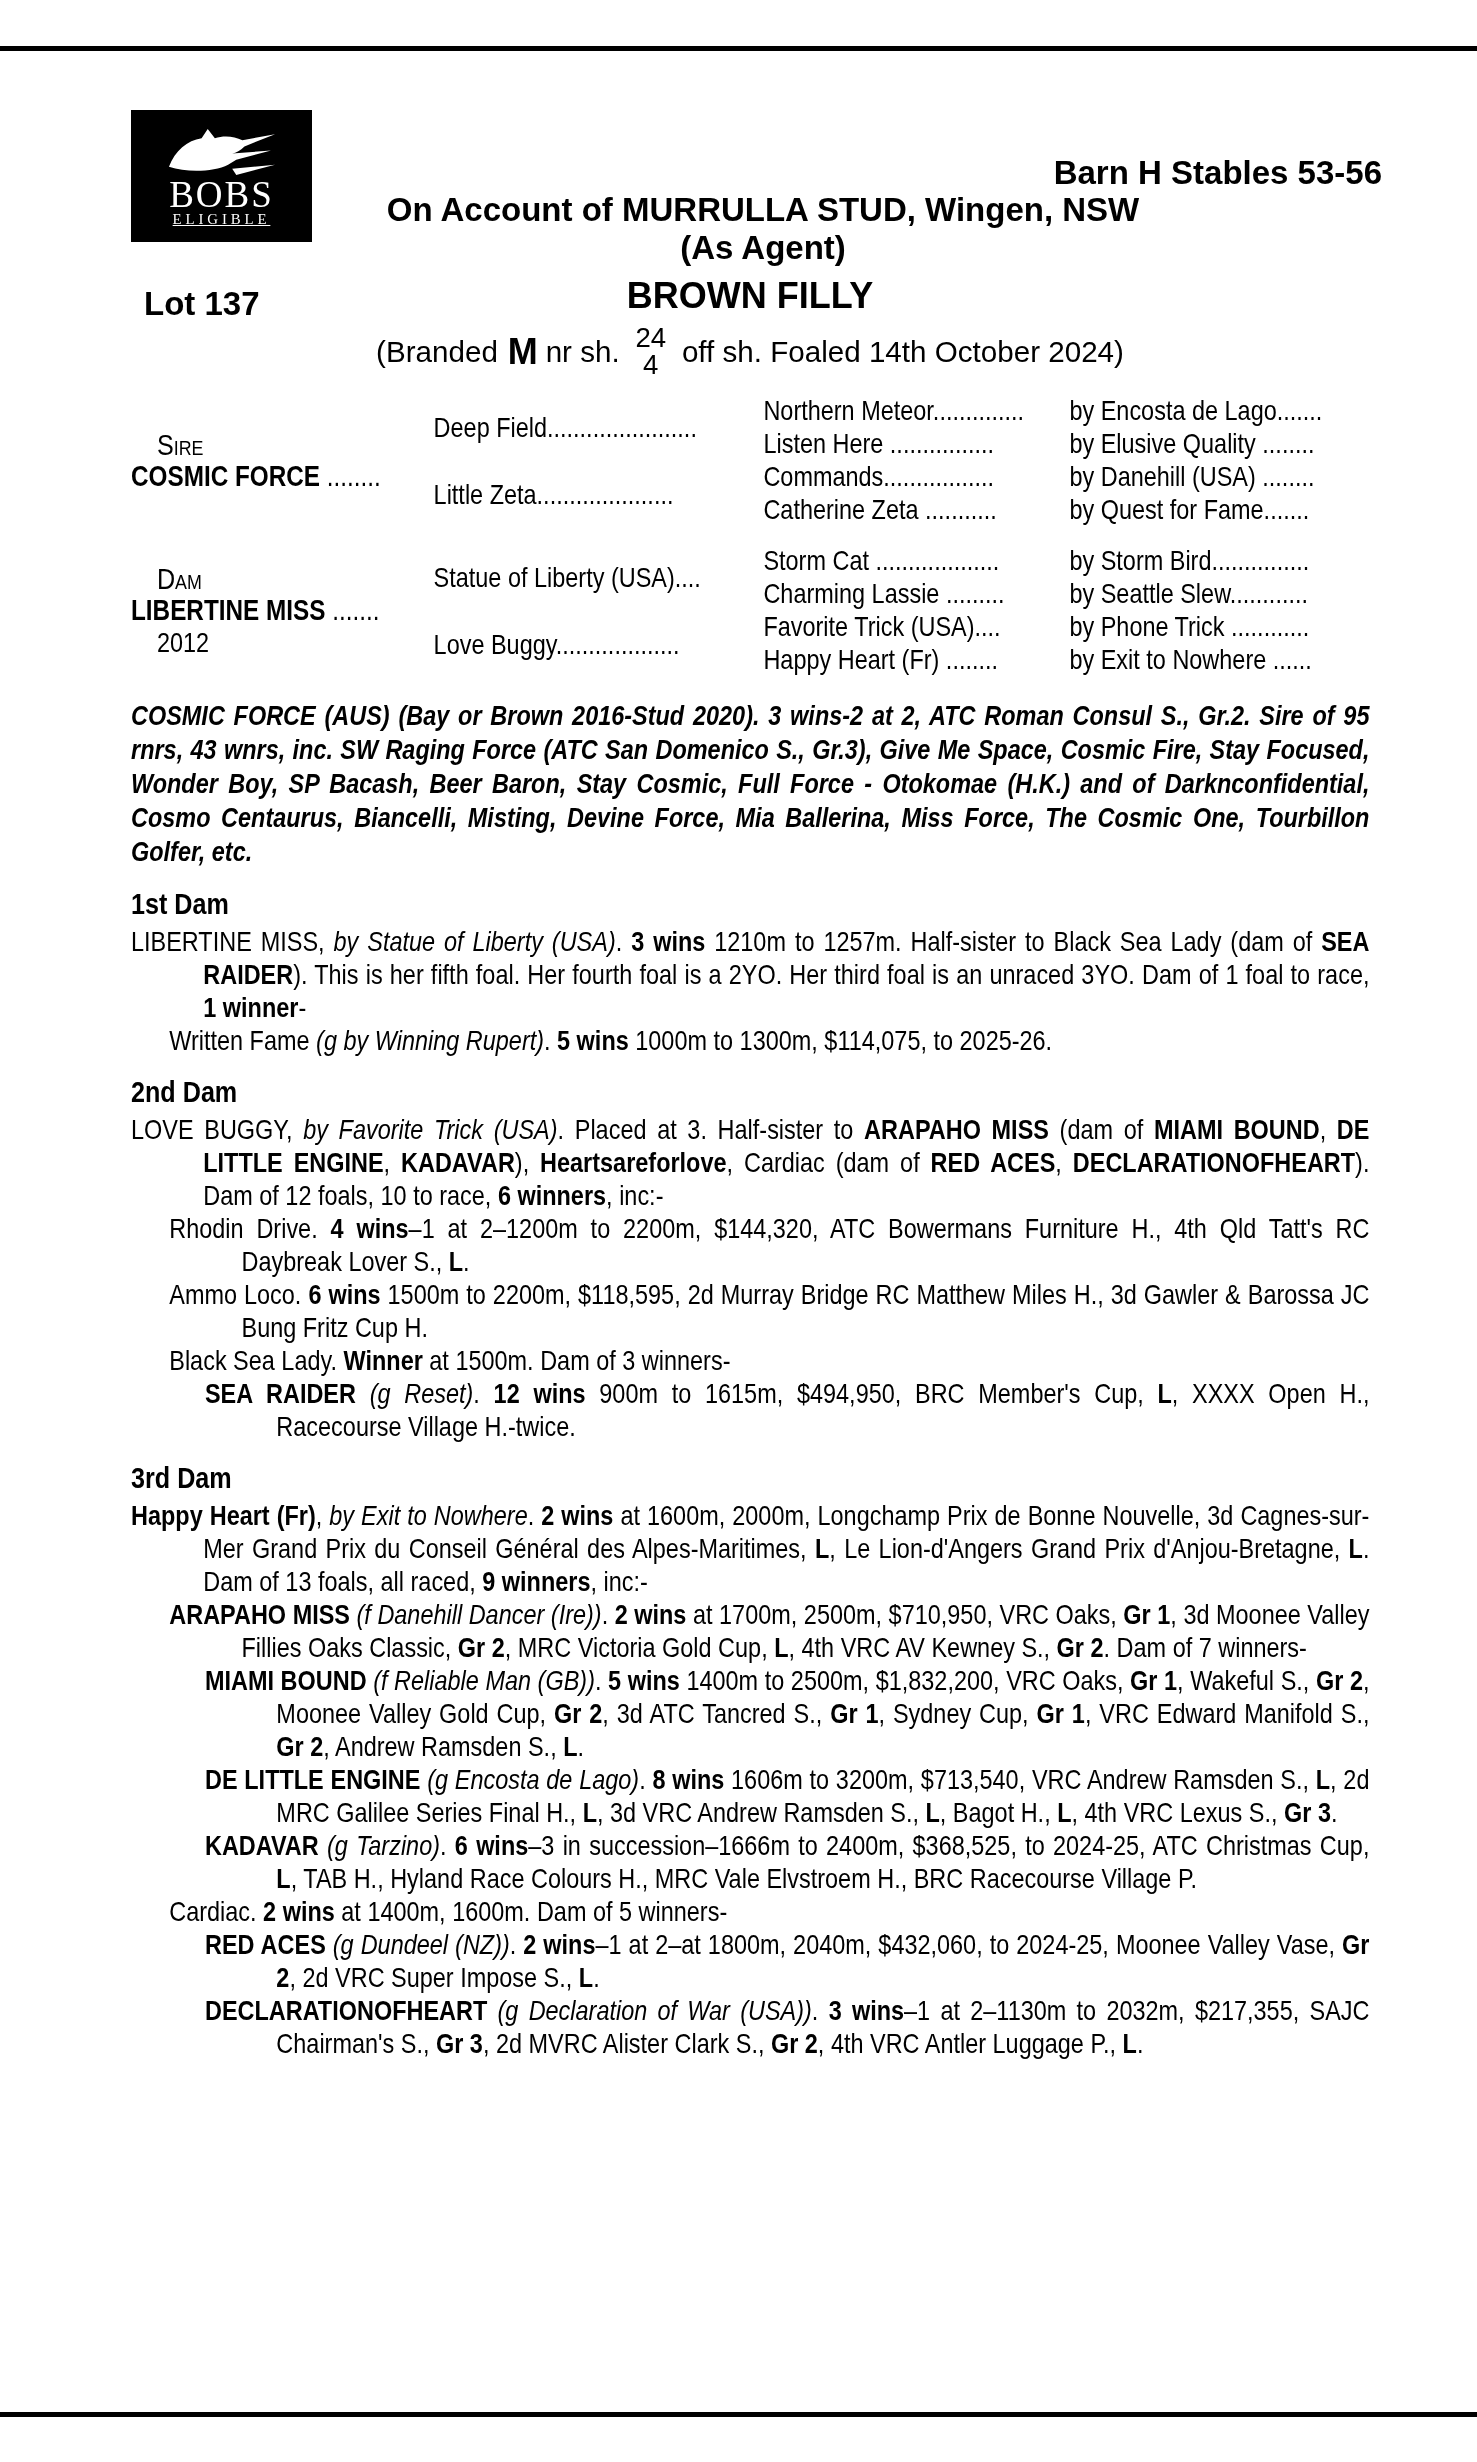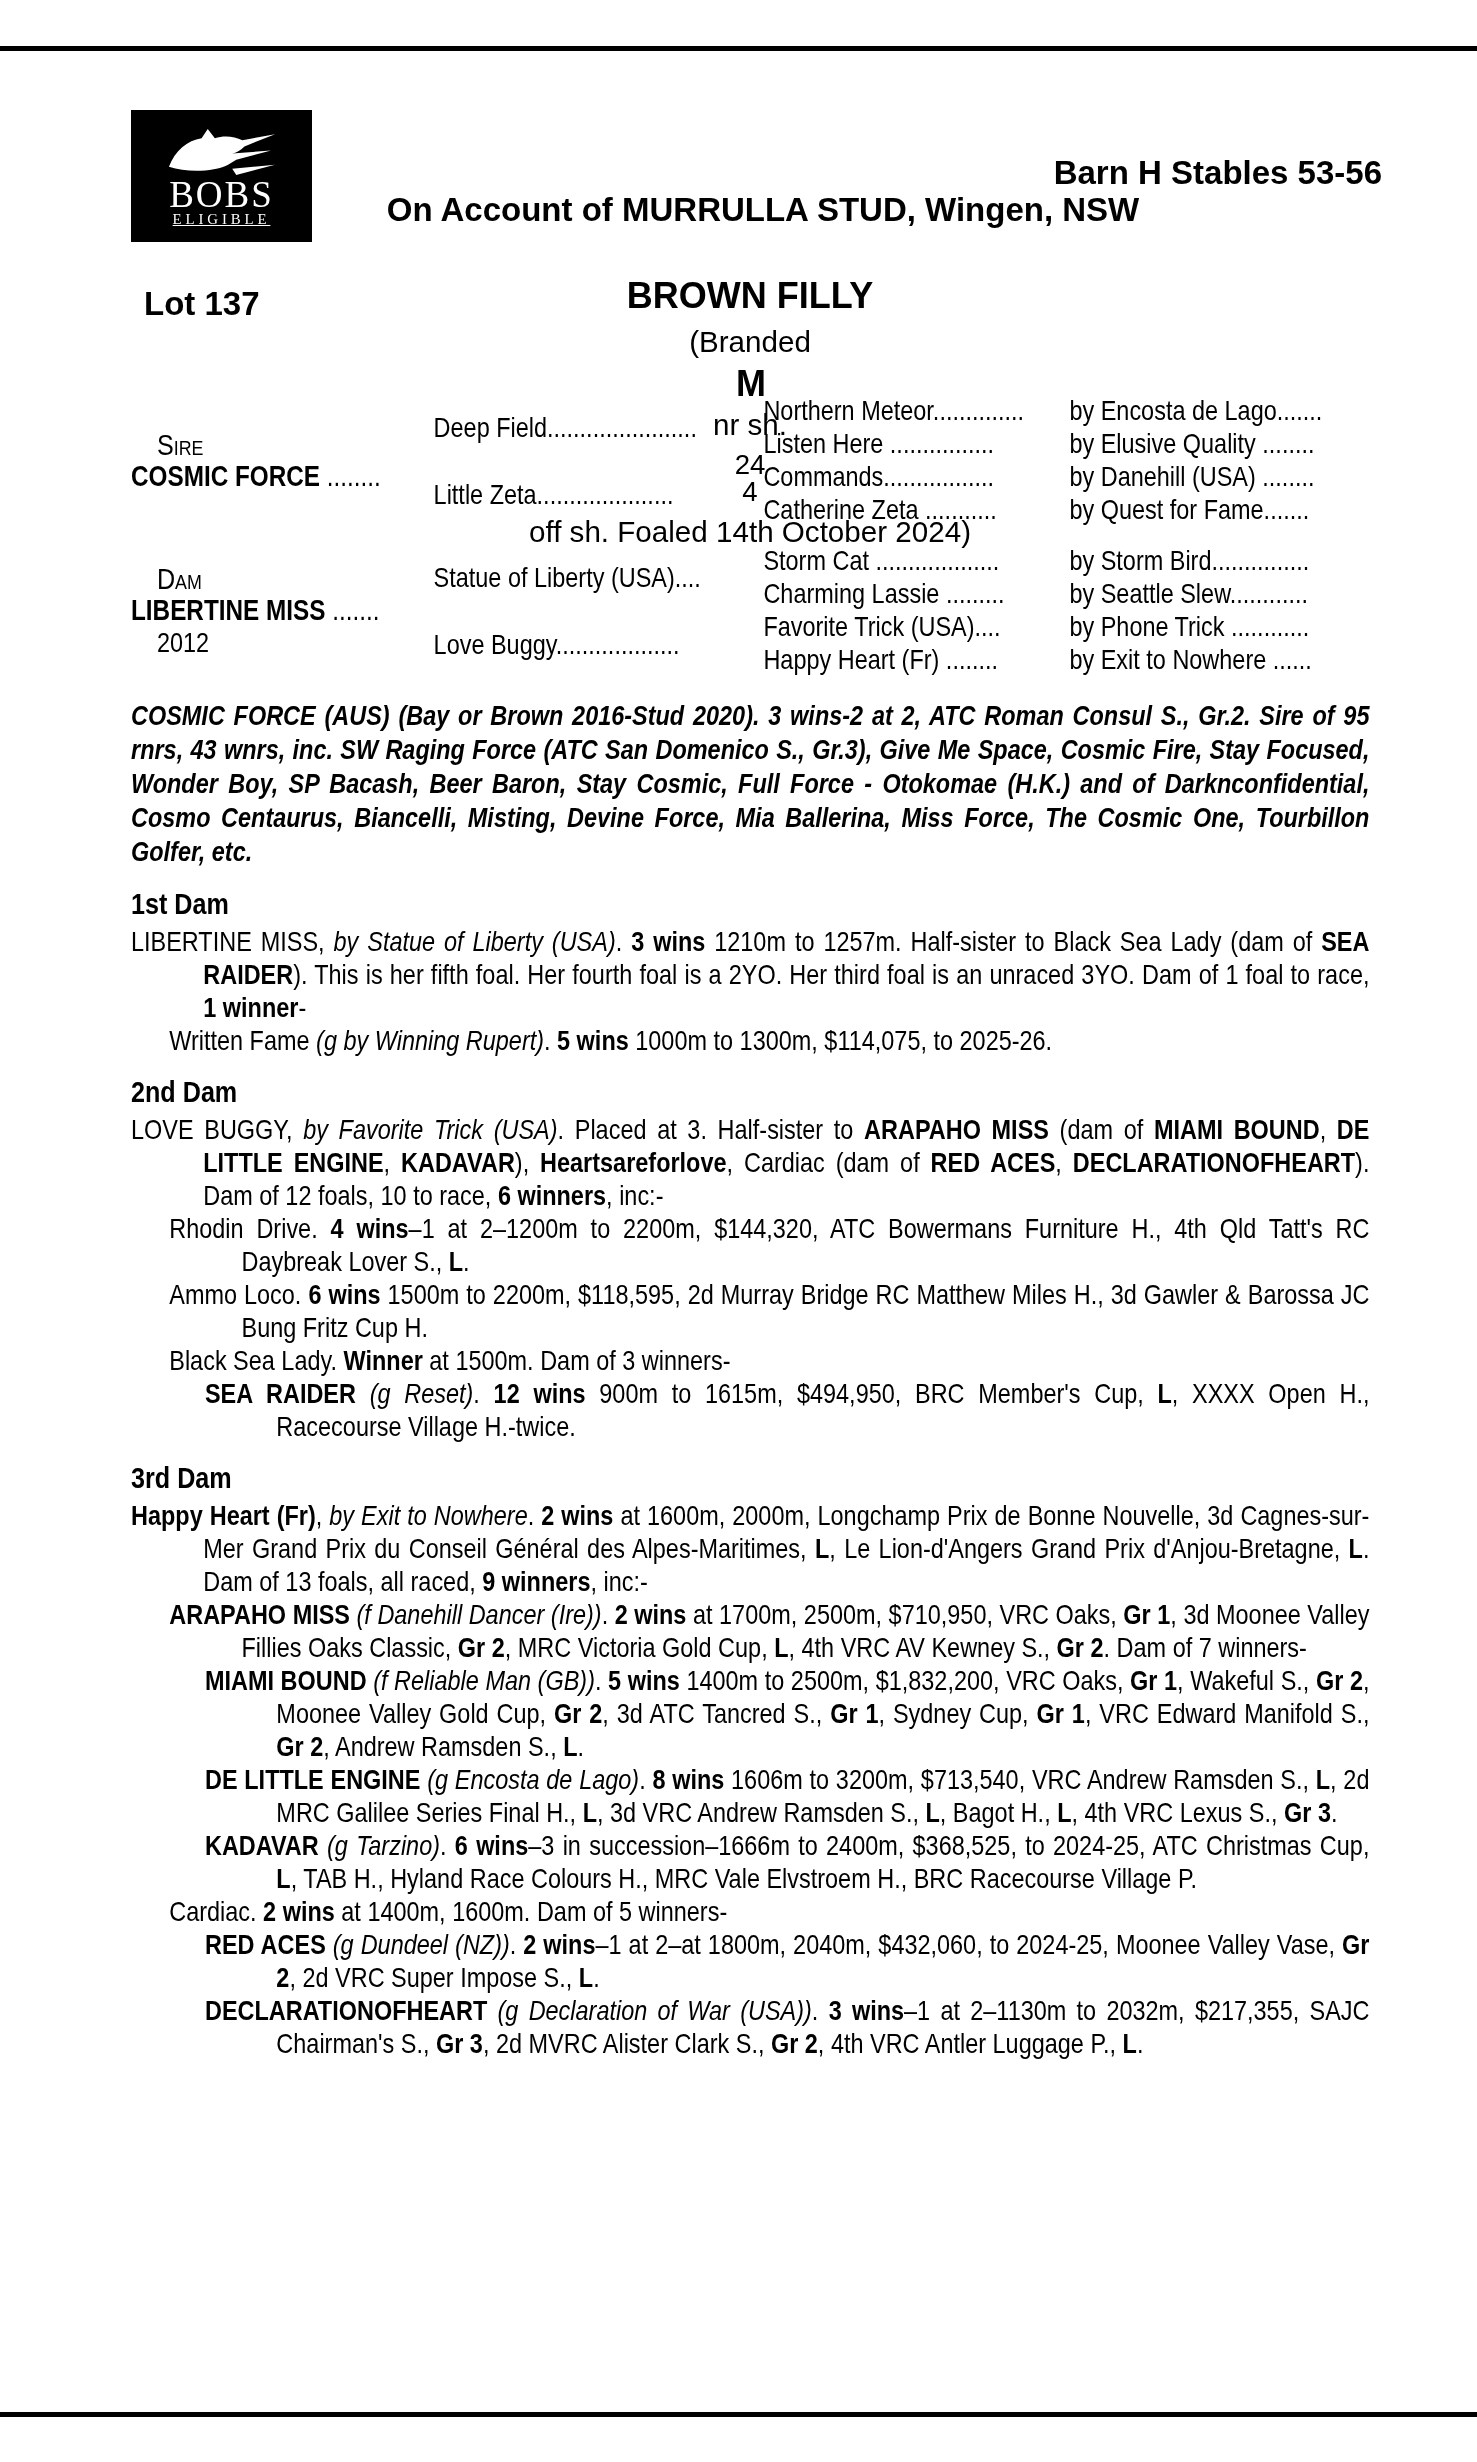--- a/index.html
+++ b/index.html
@@ -14,21 +14,21 @@
         display:flex;flex-direction:column;align-items:center;justify-content:center;gap:1px;}
   .logo-bobs{font-family:"Liberation Serif",serif;font-size:37px;line-height:33px;letter-spacing:2px;}
   .logo-elig{font-family:"Liberation Serif",serif;font-size:14.8px;line-height:14.8px;letter-spacing:3.9px;text-decoration:underline;}
   .h-line{position:absolute;left:144px;width:1238px;font-weight:bold;font-size:33px;line-height:37px;}
   .h-barn{top:154px;text-align:right;}
   .h-account{top:191px;text-align:center;}
   .h-agent{top:229px;text-align:center;}
   .h-lot{position:absolute;left:131px;top:285px;font-weight:bold;font-size:33px;margin-left:13px;}
   .h-filly{position:absolute;left:131px;width:1238px;top:275px;text-align:center;font-weight:bold;font-size:36px;}
   .h-branded{position:absolute;left:131px;width:1238px;top:325px;display:flex;justify-content:center;
-             align-items:center;gap:9.9px;font-size:29.6px;flex-direction:column;}
+             align-items:center;gap:9.9px;font-size:29.6px;}
   .brand-mark{font-weight:bold;font-size:36px;line-height:29.6px;letter-spacing:-2px;}
   .brand-frac{display:inline-flex;flex-direction:column;align-items:center;font-size:27.6px;line-height:26.6px;padding:0 5.9px;}
 
   
   .content{position:absolute;left:131px;top:394px;width:1457px;transform:scaleX(0.85);
            transform-origin:0 0;font-size:27.6px;line-height:33px;}
 
   
   .ped{display:flex;flex-direction:column;gap:15.8px;margin-bottom:19.7px;text-align:left;}
   .ped-group{display:flex;height:134px;}
@@ -65,20 +65,21 @@
     <svg width="126" height="51" viewBox="0 0 120 50">
       <path d="M8 40 C14 24 26 14 40 12 L46 3 L53 12 C62 9 72 10 80 14 L112 8 L82 20 C78 24 74 26 70 27 L108 24 L74 33 L66 38 C52 45 26 46 8 40 Z" fill="#fff"></path>
       <path d="M70 42 L112 38 L74 48 Z" fill="#fff"></path>
     </svg>
     <div class="logo-bobs">BOBS</div>
     <div class="logo-elig">ELIGIBLE</div>
   </div>
 
   <div class="h-line h-barn">Barn H Stables 53-56</div>
   <div class="h-line h-account">On Account of MURRULLA STUD, Wingen, NSW</div>
+  <div class="h-line h-agent">(As Agent)</div>
   <div class="h-lot">Lot 137</div>
   <div class="h-filly">BROWN FILLY</div>
 
   <div class="h-branded">
     <span>(Branded</span>
     <span class="brand-mark">M</span>
     <span>nr sh.</span>
     <span class="brand-frac">
       <span>24</span>
       <span>4</span>

